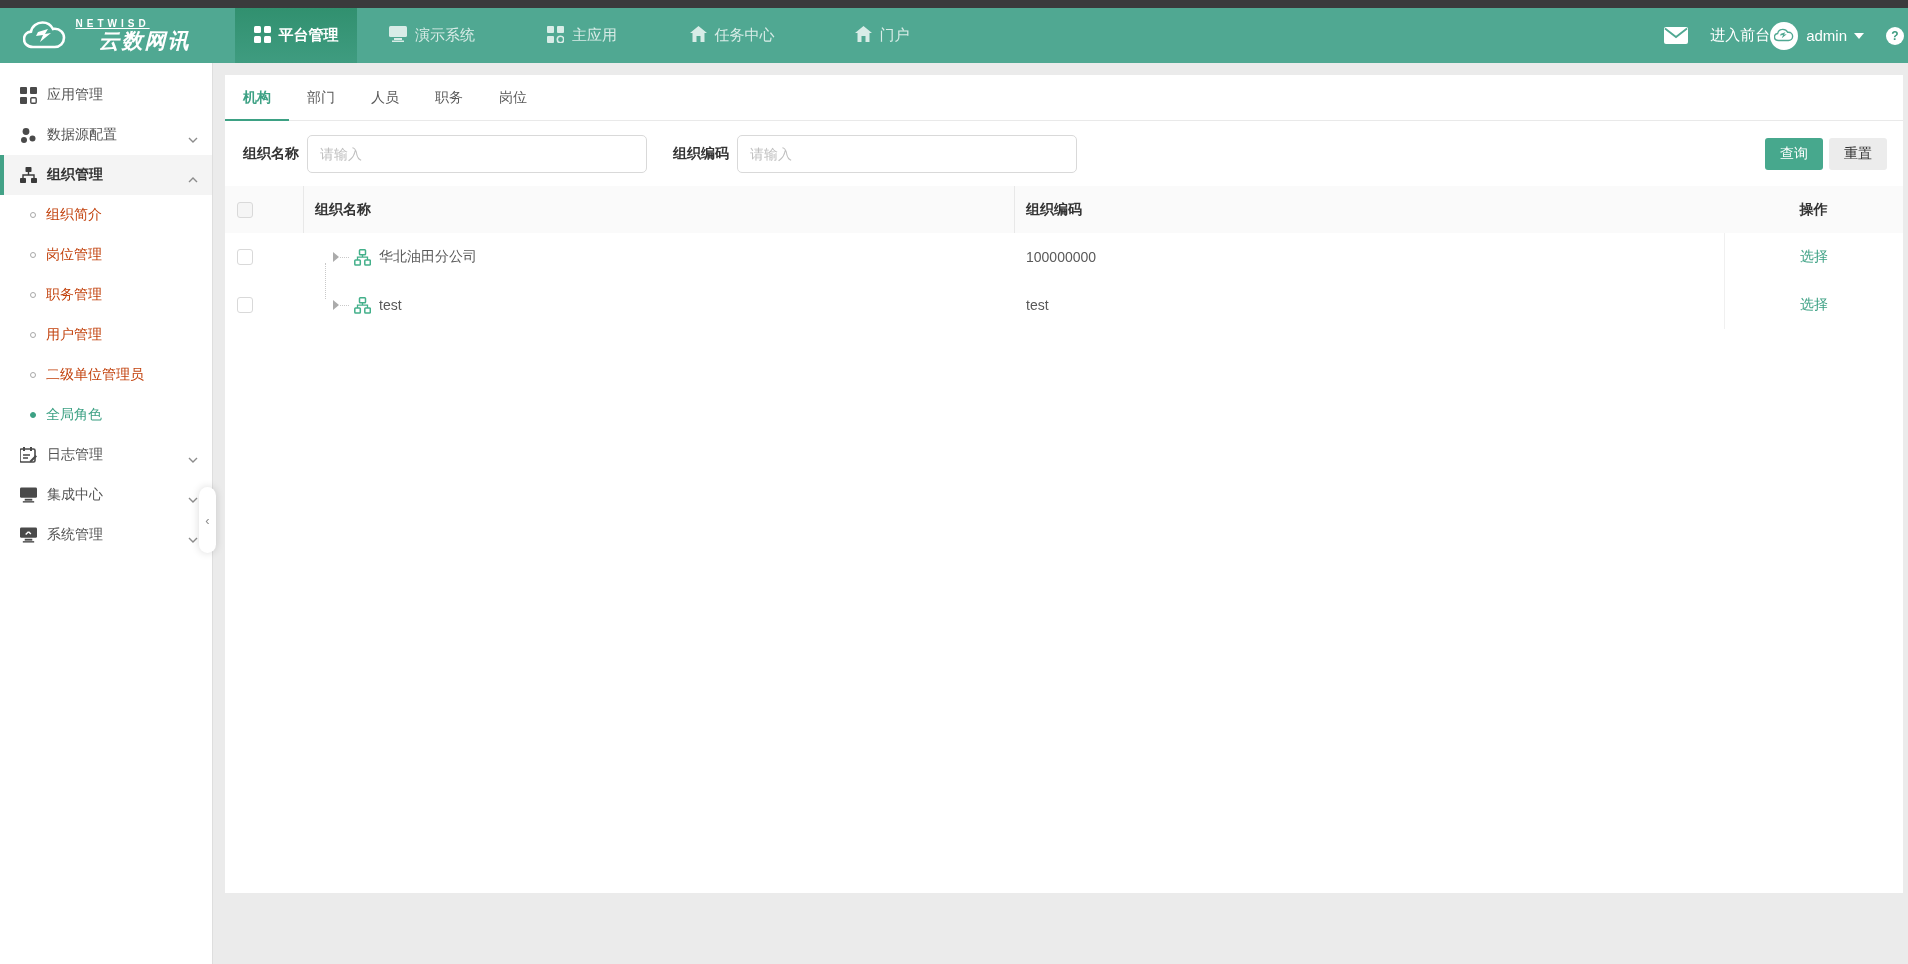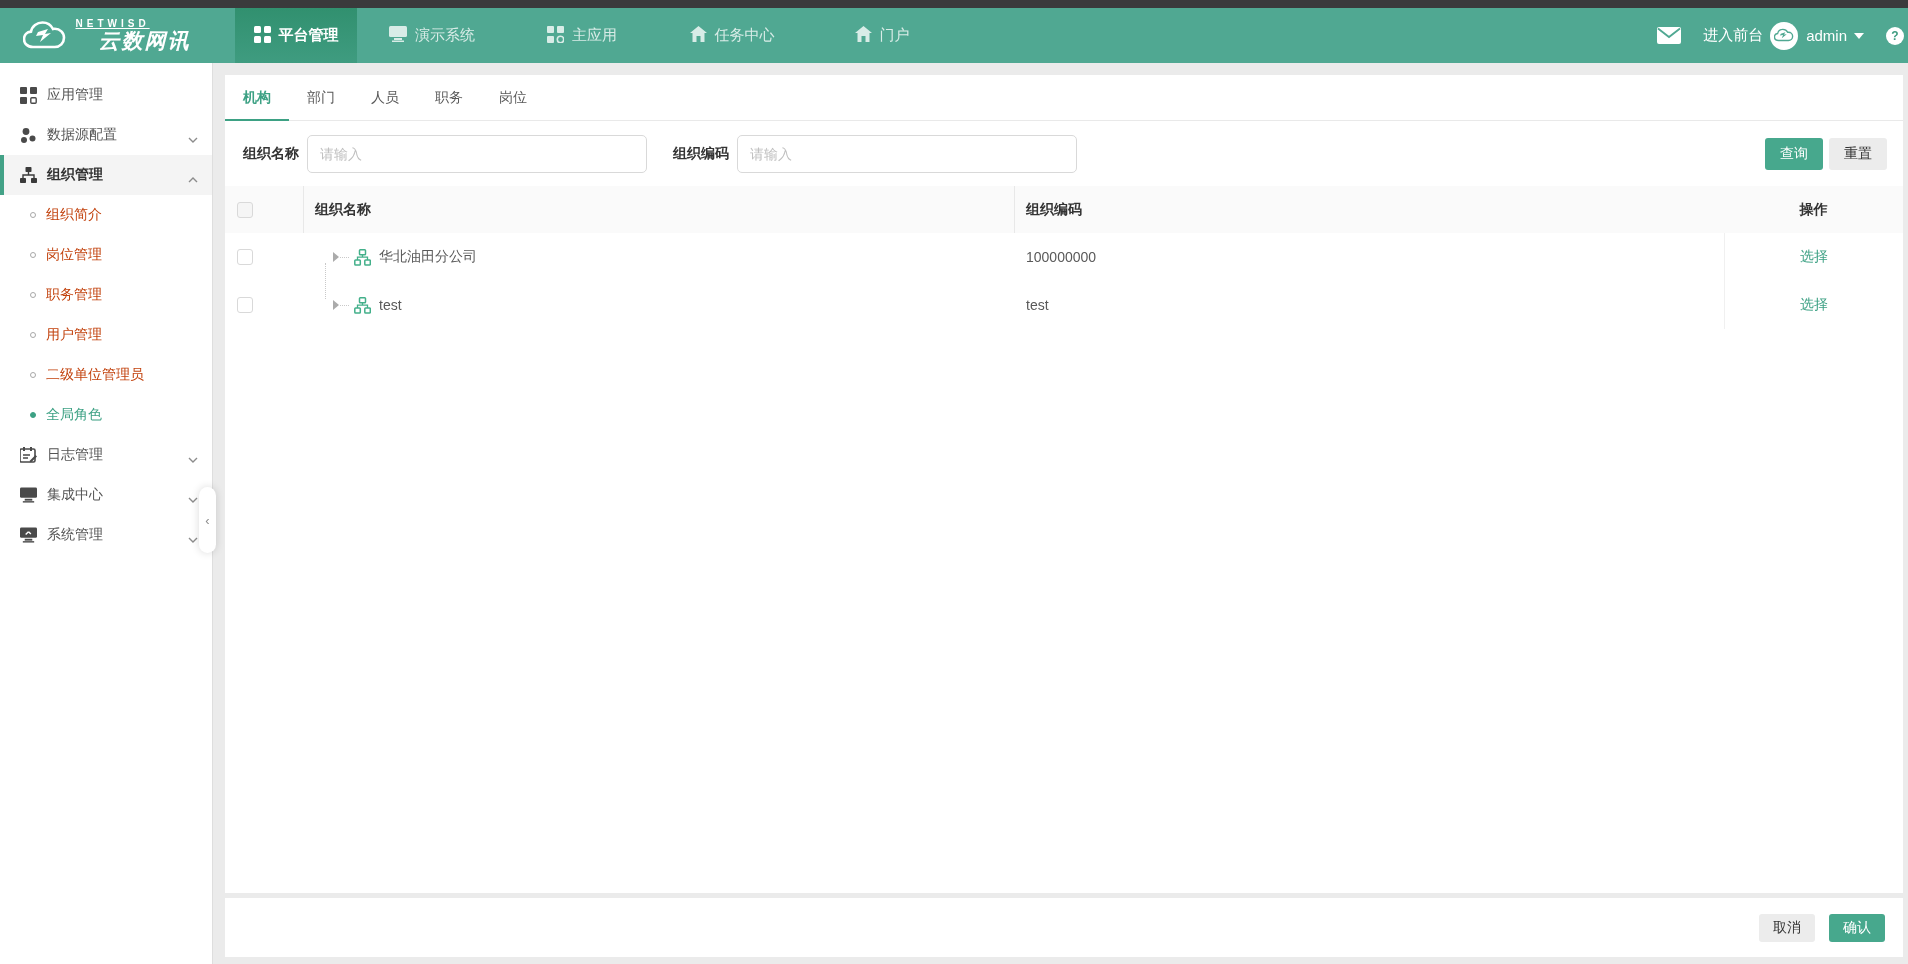--- a/index.html
+++ b/index.html
@@ -14,21 +14,21 @@
   .logo { width:213px; display:flex; align-items:center; justify-content:center; gap:9px; color:#fff; }
   .logo-text { display:flex; flex-direction:column; line-height:1.1; }
   .brand-en { font-size:10px; letter-spacing:4px; font-weight:bold;text-decoration:underline; }
   .brand-cn { font-size:21px; font-weight:bold; font-style:italic; letter-spacing:2px;margin-left:23px; }
   .nav { display:flex; margin-left:22px; }
   .nav-item { display:flex; align-items:center; justify-content:center; gap:8px; color:rgba(255,255,255,0.78); font-size:15px; width:150px; cursor:pointer; }
   .nav-item.active { width:122px; background:linear-gradient(180deg,#31906f,#3f9c80); color:#fff; font-weight:bold; }
   .nav-item svg { flex:0 0 auto; }
   .hright { margin-left:auto; display:flex; align-items:center; gap:0; padding-right:4px; color:#fff; }
   .mail { margin-right:22px; cursor:pointer; display:flex; }
-  .enter-front { font-size:15px; cursor:pointer; margin-right:7px; }
+  .enter-front { font-size:15px; cursor:pointer; margin-right:0; }
   .avatar { width:28px; height:28px; border-radius:50%; background:#fff; display:flex; align-items:center; justify-content:center; margin-right:8px; cursor:pointer; }
   .username { font-size:15px; cursor:pointer; }
   .caret-down { width:0; height:0; border-left:5px solid transparent; border-right:5px solid transparent; border-top:6px solid #fff; margin-left:7px; cursor:pointer; }
   .help { width:18px; height:18px; border-radius:50%; background:#fff; color:#3f9c80; font-size:12px; font-weight:bold; display:flex; align-items:center; justify-content:center; margin-left:22px; cursor:pointer; }
 
   
   .sidebar { position:absolute; left:0; top:63px; bottom:0; width:213px; background:#fff; border-right:1px solid #dedede; padding-top:12px; z-index:2; }
   .menu-item { position:relative; height:40px; display:flex; align-items:center; padding-left:20px; color:#545454; cursor:pointer; }
   .menu-item .micon { width:17px; display:flex; justify-content:center; margin-right:10px; }
   .menu-item.active-parent { background:#f4f4f4; box-shadow:inset 4px 0 0 #43a287; font-weight:bold; color:#333; }
@@ -343,17 +343,13 @@
         <div class="c3">test</div>
         <div class="c4">
             <span class="link">选择</span>
           </div>
       </div>
 
       <div class="tree-vline"></div>
     </div>
   </div>
 
-  <div class="footerbar">
-    <button class="fbtn fbtn-gray">取消</button>
-    <button class="fbtn fbtn-green">确认</button>
-  </div>
 </div>
 
 </body></html>

